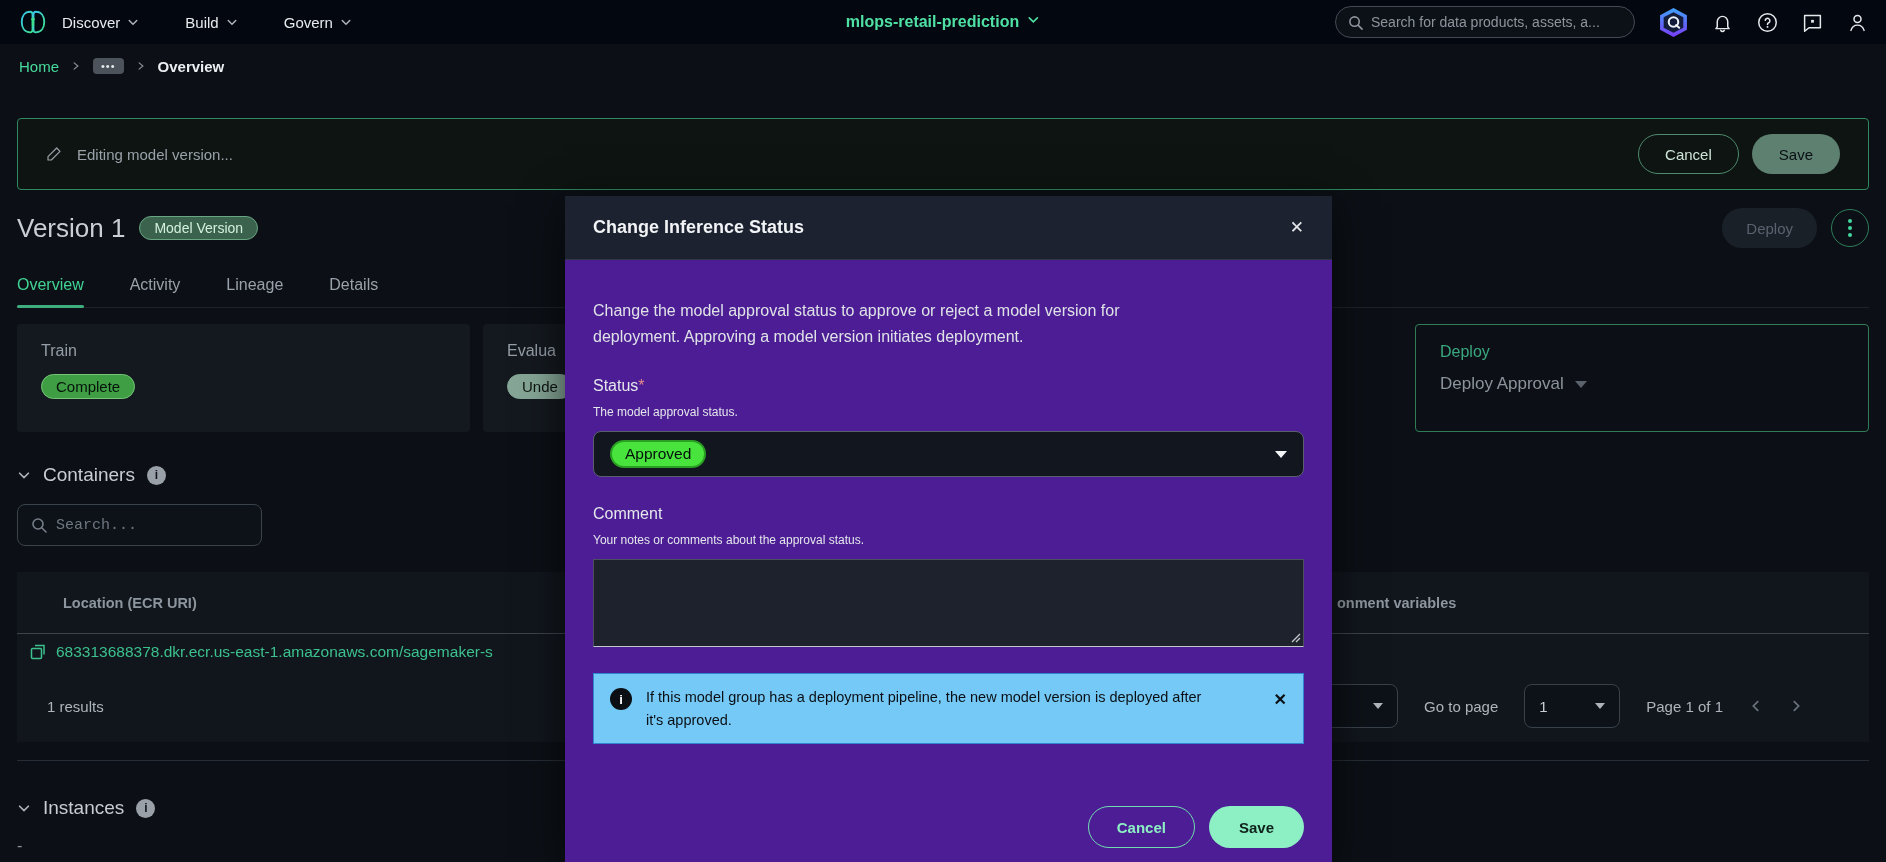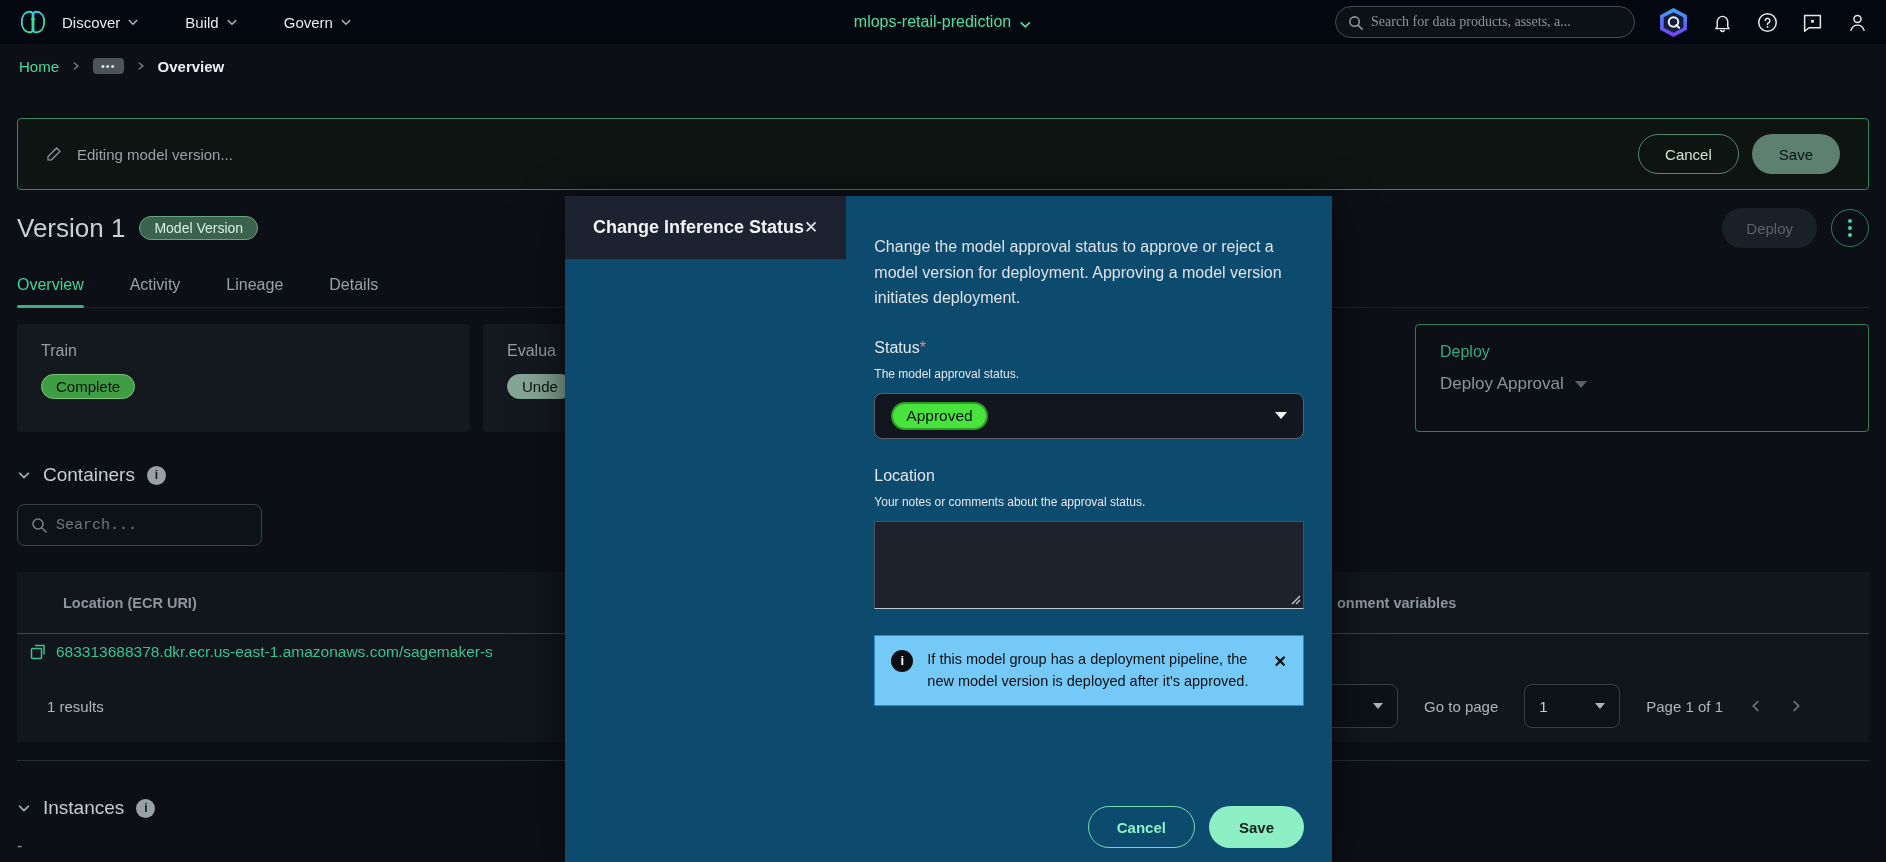--- a/index.html
+++ b/index.html
@@ -6,23 +6,23 @@
   html,body { background:#05080d; }
   body { font-family:"Liberation Sans", sans-serif; }
   .screen { position:relative; width:1886px; height:862px; overflow:hidden; background:#0c1016; color:#d5dae0; }
 
   
   .topnav { display:flex; align-items:center; height:44px; background:#030810; padding:0 18px; position:relative; }
   .logo { width:30px; height:30px; display:block; }
   .nav-menus { display:flex; align-items:center; gap:46px; margin-left:14px; }
   .nav-item { display:flex; align-items:center; gap:7px; color:#e8ebee; font-size:15px; cursor:pointer; }
   .nav-item svg { color:#aeb5bd; }
-  .project-switch { position:absolute; left:50%; transform:translateX(-50%); display:flex; align-items:flex-end; gap:8px;
-                    color:#4fe0a4; font-size:16px; font-weight:400; cursor:pointer; }
-  .nav-right { margin-left:auto; display:flex; align-items:center; gap:24px;font-family:Liberation Serif, serif; }
+  .project-switch { position:absolute; left:50%; transform:translateX(-50%); display:flex; align-items:flex-start; gap:8px;
+                    color:#4fe0a4; font-size:16px; font-weight:700; cursor:pointer; }
+  .nav-right { margin-left:auto; display:flex; align-items:center; gap:24px; }
   .search-pill { display:flex; align-items:center; gap:8px; width:300px; height:32px; border:1px solid #434a54;
                  border-radius:16px; background:#0c1117; padding:0 12px; color:#8d949d; }
   .search-pill input { flex:1; background:transparent; border:none; outline:none; color:#c8cdd3; font-size:14px; font-family:inherit; }
   .search-pill input::placeholder { color:#8d949d; }
   .nav-icon { color:#e6e9ec; display:flex; align-items:center; cursor:pointer; }
 
   
   .breadcrumb { display:flex; align-items:center; height:44px; padding:0 19px; gap:12px; font-size:15px; }
   .crumb-home { color:#46db9c; cursor:pointer; }
   .crumb-sep { color:#858c95; font-size:13px; }
@@ -102,22 +102,22 @@
   .mini-select .caret { color:#aeb4bb; border-top-width:6px; border-left-width:5px; border-right-width:5px; }
   .size-select { width:110px; justify-content:flex-end; }
   .page-select { width:96px; justify-content:space-between; }
   .pager-chev { color:#6a727c; display:flex; cursor:pointer; }
   .hr { border:none; border-top:1px solid #262d36; margin-top:18px; }
 
   .section-instances { margin-top:36px; }
   .instances-value { margin-top:18px; color:#8a9199; font-size:16px; }
 
   
-  .modal { position:absolute; left:565px; top:196px; width:767px; bottom:0; background:#0c4a6e; z-index:10;
-           box-shadow:0 8px 40px rgba(0,0,0,.65); display:flex; flex-direction:row; }
+  .modal { position:absolute; left:565px; top:196px; width:767px; bottom:0; background:#4c1d95; z-index:10;
+           box-shadow:0 8px 40px rgba(0,0,0,.65); display:flex; flex-direction:column; }
   .modal-header { height:64px; background:#1c2230; border-bottom:1px solid #303746; display:flex; align-items:center; padding:0 28px; flex:none; }
   .modal-title { font-size:18px; font-weight:700; color:#f1f3f5; }
   .icon-btn { margin-left:auto; background:none; border:none; color:#e4e7ea; font-size:17px; cursor:pointer; font-family:inherit; }
   .modal-body { padding:26px 28px 0 28px; position:relative; flex:1; }
   .modal-desc { font-size:16px; line-height:1.6; color:#dfe3e7; max-width:618px; margin-top:12px; }
   .field-label { margin-top:28px; font-size:16px; color:#e4e7eb; }
   .req { color:#e88b8b; }
   .field-help { margin-top:10px; font-size:12px; color:#e4e7eb; }
   .status-select { margin-top:12px; height:46px; border:1px solid #59606c; border-radius:8px; background:#12161f;
                    display:flex; align-items:center; padding:0 16px; cursor:pointer; }
@@ -375,21 +375,21 @@
 
       <div class="field-label">
         <span>Status</span><span class="req">*</span>
       </div>
       <div class="field-help">The model approval status.</div>
       <div class="status-select">
         <span class="pill-approved">Approved</span>
         <span class="caret"></span>
       </div>
 
-      <div class="field-label">Location</div>
+      <div class="field-label">Comment</div>
       <div class="field-help">Your notes or comments about the approval status.</div>
       <div class="comment-area">
         <textarea style=""></textarea>
         <svg class="resize-handle" width="10" height="10" viewBox="0 0 10 10">
             <path d="M1 9L9 1M5 9l4-4" stroke="currentColor" stroke-width="1.3"></path>
           </svg>
       </div>
 
       <div class="info-banner">
         <span class="info-ico">i</span>

